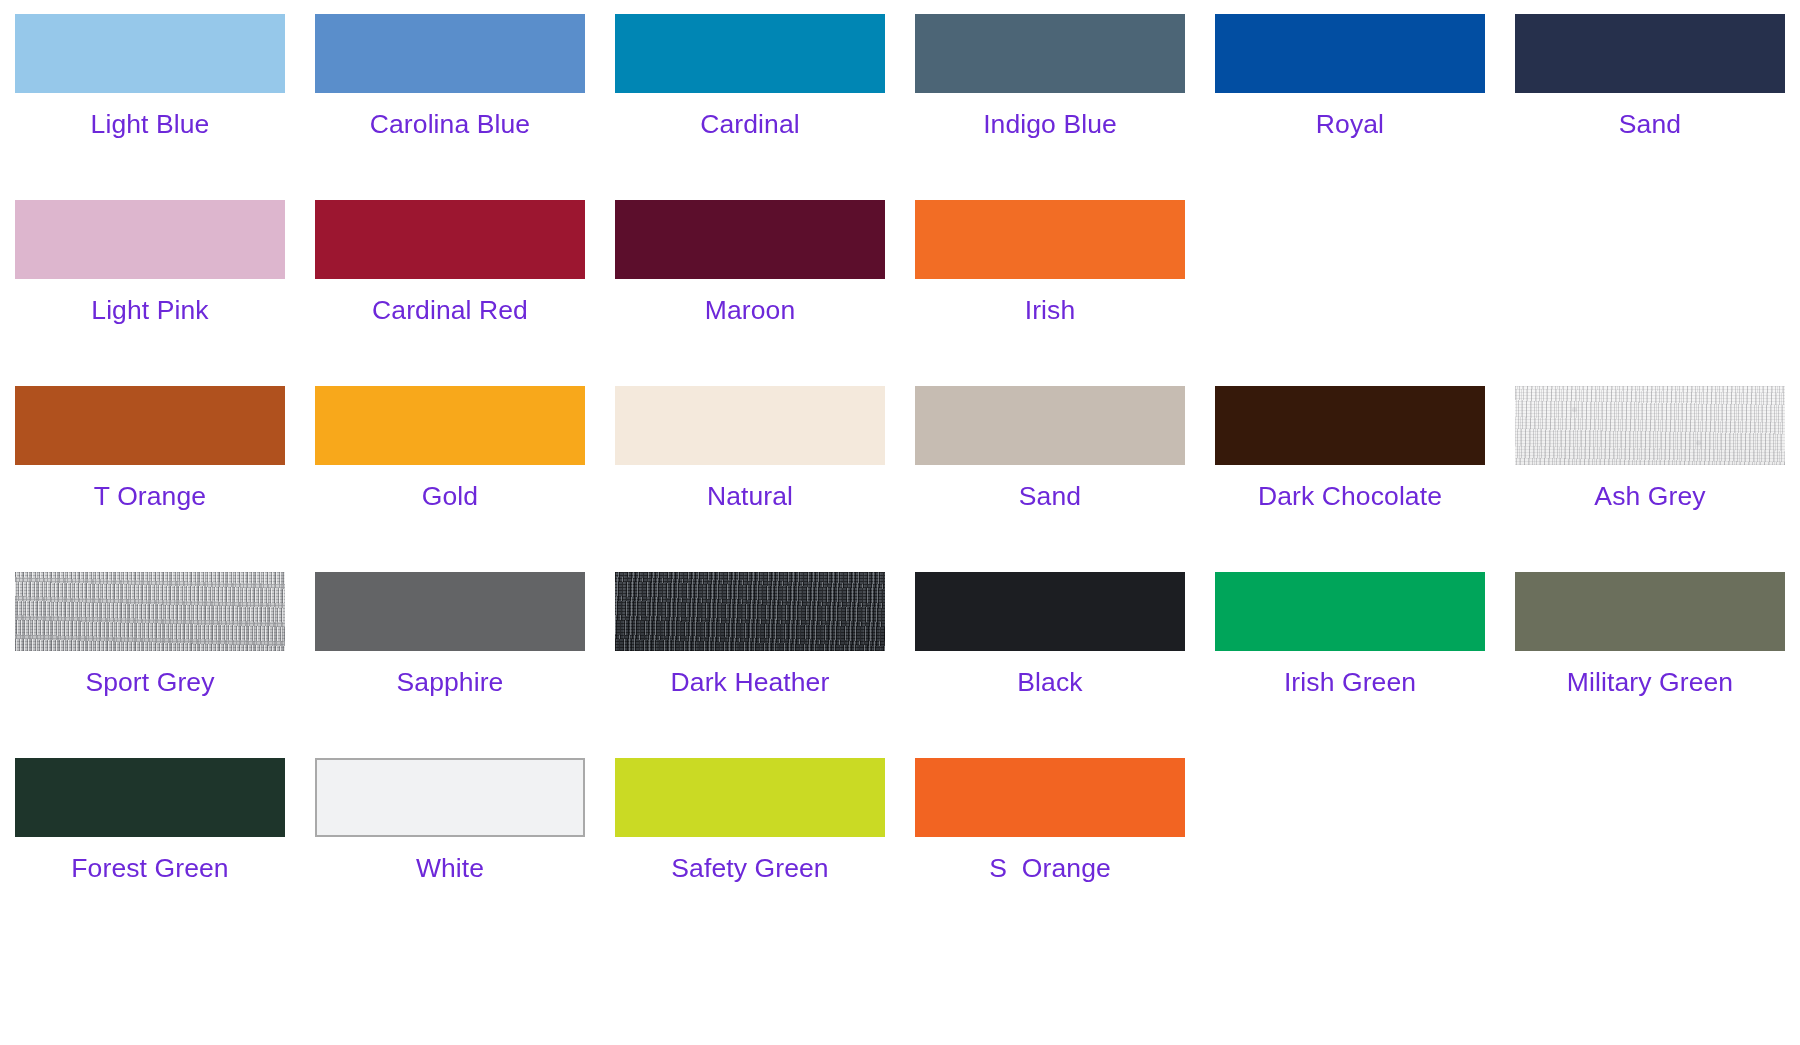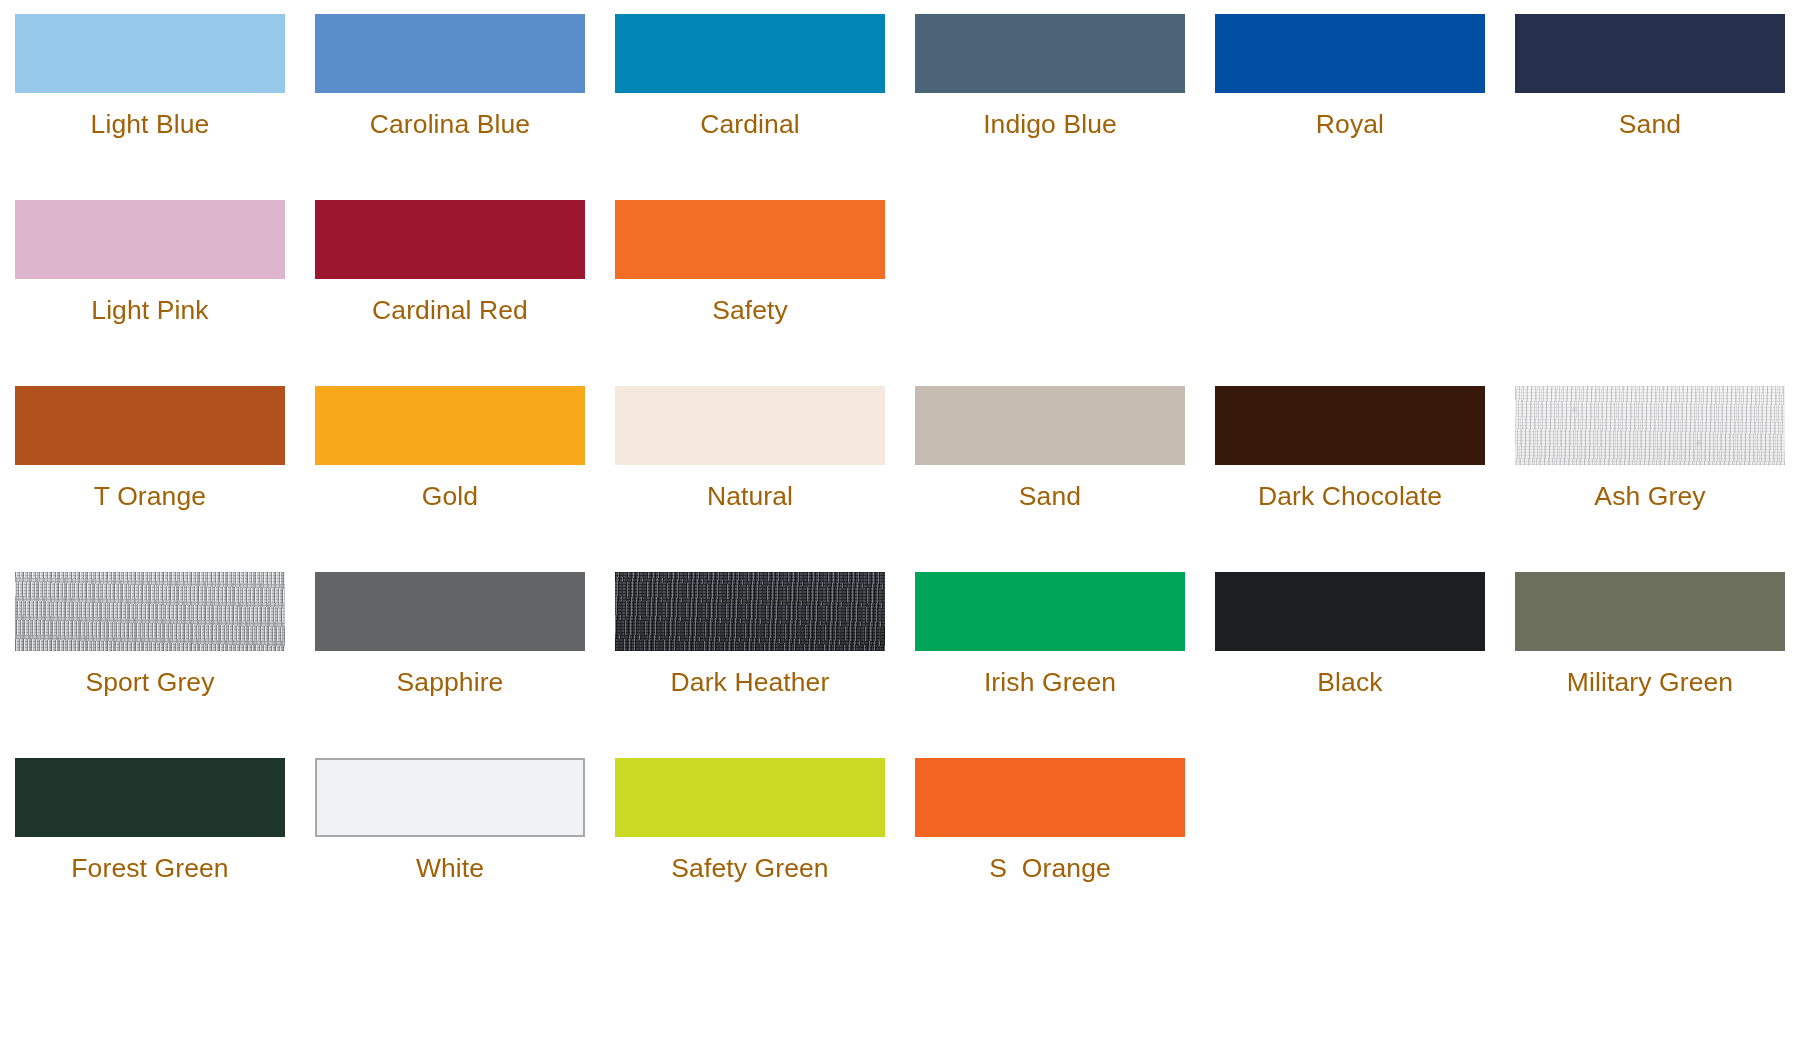--- a/index.html
+++ b/index.html
@@ -45,21 +45,21 @@
     height: 79px;
     margin: 0 auto;
     position: relative;
     overflow: hidden;
   }
 
   .swatch-label {
     margin-top: 18px;
     font-size: 26.5px;
     line-height: 1;
-    color: #a16207;
+    color: #6d28d9;
     text-align: center;
     white-space: pre;
     letter-spacing: 0.1px;
   }
 
   
   .swatch-chip.bordered {
     border: 2px solid #a9a9a9;
   }
 
@@ -180,22 +180,26 @@
     <div class="swatch-row">
       <div class="swatch-cell">
         <div class="swatch-chip" style="background-color: rgb(221, 182, 206);"></div>
         <div class="swatch-label">Light Pink</div>
       </div>
       <div class="swatch-cell">
         <div class="swatch-chip" style="background-color: rgb(156, 22, 48);"></div>
         <div class="swatch-label">Cardinal Red</div>
       </div>
       <div class="swatch-cell">
+        <div class="swatch-chip" style="background-color: rgb(92, 14, 44);"></div>
+        <div class="swatch-label">Maroon</div>
+      </div>
+      <div class="swatch-cell">
         <div class="swatch-chip" style="background-color: rgb(242, 109, 37);"></div>
-        <div class="swatch-label">Safety</div>
+        <div class="swatch-label">Irish</div>
       </div>
     </div>
     <div class="swatch-row">
       <div class="swatch-cell">
         <div class="swatch-chip" style="background-color: rgb(176, 81, 30);"></div>
         <div class="swatch-label">T Orange</div>
       </div>
       <div class="swatch-cell">
         <div class="swatch-chip" style="background-color: rgb(248, 168, 27);"></div>
         <div class="swatch-label">Gold</div>
@@ -230,28 +234,28 @@
         <div class="swatch-chip" style="background-color: rgb(99, 100, 102);"></div>
         <div class="swatch-label">Sapphire</div>
       </div>
       <div class="swatch-cell">
         <div class="swatch-chip" style="background-color: rgb(59, 63, 68);">
           <div class="tex tex-heather"></div>
         </div>
         <div class="swatch-label">Dark Heather</div>
       </div>
       <div class="swatch-cell">
+        <div class="swatch-chip" style="background-color: rgb(28, 30, 34);"></div>
+        <div class="swatch-label">Black</div>
+      </div>
+      <div class="swatch-cell">
         <div class="swatch-chip" style="background-color: rgb(0, 165, 90);"></div>
         <div class="swatch-label">Irish Green</div>
       </div>
       <div class="swatch-cell">
-        <div class="swatch-chip" style="background-color: rgb(28, 30, 34);"></div>
-        <div class="swatch-label">Black</div>
-      </div>
-      <div class="swatch-cell">
         <div class="swatch-chip" style="background-color: rgb(107, 111, 92);"></div>
         <div class="swatch-label">Military Green</div>
       </div>
     </div>
     <div class="swatch-row">
       <div class="swatch-cell">
         <div class="swatch-chip" style="background-color: rgb(30, 53, 43);"></div>
         <div class="swatch-label">Forest Green</div>
       </div>
       <div class="swatch-cell">

